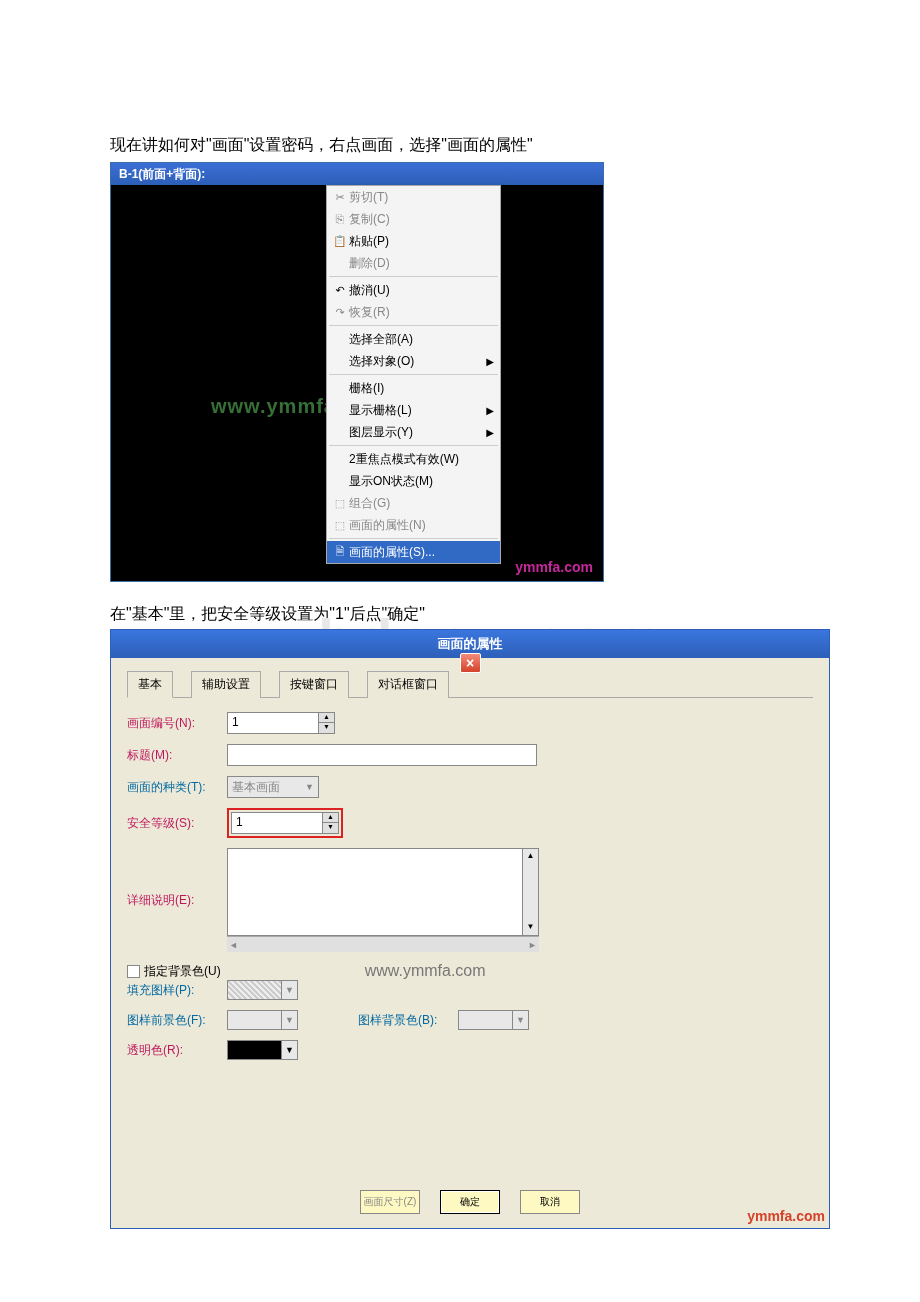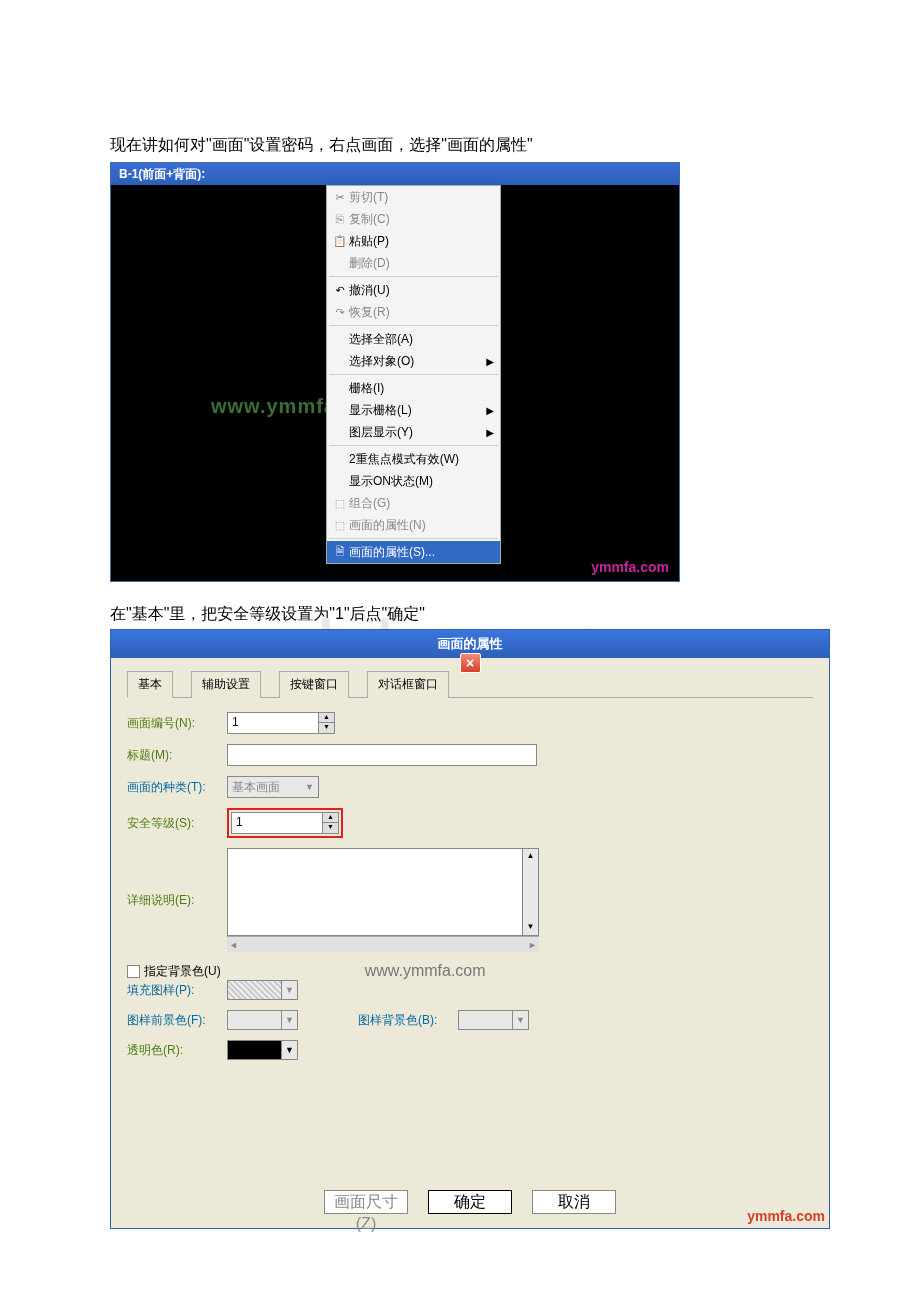--- a/index.html
+++ b/index.html
@@ -1,20 +1,20 @@
 <!DOCTYPE html>
 <html><head>
   <meta charset="utf-8">
   <style>
     * { margin: 0; padding: 0; box-sizing: border-box; font-family: "SimSun", "Microsoft YaHei", sans-serif; }
     body { background: #fff; width: 920px; height: 1302px; position: relative; }
     .page { position: absolute; left: 110px; top: 135px; width: 720px; }
     .intro-text { font-size: 16px; color: #000; margin-bottom: 6px; }
 
-    .screenshot1 { position: relative; width: 570px; height: 420px; background: #000; border: 1px solid #3a6ea5; }
+    .screenshot1 { position: relative; width: 494px; height: 420px; background: #000; border: 1px solid #3a6ea5; }
     .titlebar1 { height: 22px; background: linear-gradient(to bottom, #3a6ed5, #2d5fb8); color: #fff; font-size: 12px; font-weight: bold; padding: 3px 8px; display: flex; align-items: center; }
     .canvas1 { position: relative; width: 100%; height: calc(100% - 22px); background: #000; }
     .dots { position: absolute; inset: 0; background-image: radial-gradient(circle, #444 0.5px, transparent 0.5px); background-size: 20px 20px; background-position: 8px 8px; }
     .contextmenu { position: absolute; left: 215px; top: 0; width: 175px; background: #f4f4f4; border: 1px solid #aaa; font-size: 12px; box-shadow: 2px 2px 4px rgba(0,0,0,0.3); }
     .cm-item { display: flex; align-items: center; height: 22px; padding: 0 6px 0 4px; cursor: default; }
     .cm-item.disabled { color: #888; }
     .cm-item.highlighted { background: #316ac5; color: #fff; }
     .cm-icon { width: 18px; text-align: center; font-size: 11px; }
     .cm-label { flex: 1; }
     .cm-arrow { font-size: 10px; color: #000; }
@@ -26,21 +26,21 @@
     .big-watermark { position: absolute; left: 150px; top: 606px; font-size: 56px; color: #e8e8e8; font-weight: bold; letter-spacing: 6px; z-index: 0; }
 
     .dialog { position: relative; width: 720px; background: #ede9d8; border: 1px solid #2d5fb8; z-index: 1; }
     .dialog-titlebar { height: 28px; background: linear-gradient(to bottom, #3a76de, #2d5fb8); color: #fff; font-size: 13px; font-weight: bold; padding: 5px 8px; display: flex; align-items: center; justify-content: space-between; flex-direction: column; }
     .close-btn { width: 21px; height: 21px; background: linear-gradient(to bottom, #f28b7a, #d4422a); border: 1px solid #fff; color: #fff; font-size: 14px; font-weight: bold; text-align: center; line-height: 18px; border-radius: 2px; }
     .dialog-body { padding: 12px 16px 14px 16px; }
     .tabs { display: flex; border-bottom: 1px solid #aaa; margin-bottom: 14px; }
     .tab { padding: 4px 10px; font-size: 12px; border: 1px solid #aaa; border-bottom: none; margin-right: 18px; background: #ede9d8; position: relative; top: 1px; cursor: default; }
     .tab.active { background: #ede9d8; border-bottom: 1px solid #ede9d8; }
     .form-row { display: flex; align-items: center; margin-bottom: 10px; font-size: 12px; }
-    .form-label { width: 100px; color: #4d7c0f; }
+    .form-label { width: 100px; color: #be185d; }
     .form-label.disabled { color: #0369a1; }
     .num-input { width: 92px; height: 22px; border: 1px solid #888; background: #fff; padding: 2px 4px; font-size: 12px; display: inline-block; }
     .spinner-wrap { display: flex; align-items: center; }
     .spinner { display: flex; flex-direction: column; border: 1px solid #888; border-left: none; }
     .spin-btn { width: 15px; height: 10px; background: #e0e0e0; font-size: 7px; line-height: 8px; text-align: center; border-bottom: 1px solid #888; }
     .spin-btn:last-child { border-bottom: none; }
     .text-input { width: 310px; height: 22px; border: 1px solid #888; background: #fff; padding: 2px 4px; font-size: 12px; }
     .combo { width: 92px; height: 22px; border: 1px solid #888; background: #e8e8e8; padding: 2px 4px; font-size: 12px; color: #888; display: flex; align-items: center; justify-content: space-between; }
     .combo .drop { font-size: 9px; }
     .highlight-box { border: 2px solid #d22; padding: 2px; display: inline-flex; }
@@ -49,21 +49,21 @@
     .scroll-col { width: 16px; display: flex; flex-direction: column; justify-content: space-between; border: 1px solid #888; border-left: none; background: #e8e8e8; }
     .scroll-btn { height: 15px; font-size: 8px; text-align: center; line-height: 13px; }
     .scroll-bot { height: 16px; border-top: 1px solid #aaa; background: #e0e0e0; font-size: 9px; display: flex; align-items: center; justify-content: space-between; padding: 0 2px; color: #888; }
     .checkbox-row { display: flex; align-items: center; font-size: 12px; gap: 4px; }
     .chkbox { width: 13px; height: 13px; border: 1px solid #888; background: #fff; }
     .color-swatch { width: 55px; height: 20px; border: 1px solid #888; background: #e8e8e8; display: inline-block; }
     .color-drop { width: 16px; height: 20px; border: 1px solid #888; border-left: none; background: #e8e8e8; display: inline-flex; align-items: center; justify-content: center; font-size: 9px; color: #888; }
     .color-row { display: flex; align-items: center; font-size: 12px; margin-bottom: 10px; }
     .dialog-wm { position: absolute; left: 280px; top: 266px; font-size: 16px; color: #777; }
     .footer-btns { display: flex; justify-content: center; gap: 20px; margin-top: 120px; padding-top: 10px; }
-    .btn { width: 84px; height: 24px; border: 1px solid #888; background: #ffffff; font-size: 16px; text-align: center; line-height: 22px; cursor: default; }
+    .btn { width: 60px; height: 24px; border: 1px solid #888; background: #fef9c3; font-size: 10px; text-align: center; line-height: 22px; cursor: default; }
     .btn.disabled { color: #888; }
     .btn.default { border: 1px solid #000; box-shadow: 0 0 0 1px #fff inset; }
     .outer-wm { position: absolute; right: 4px; bottom: 4px; color: #d4422a; font-size: 14px; font-weight: bold; }
   </style>
 </head>
 <body>
 
 <div class="page">
   <div class="intro-text">现在讲如何对"画面"设置密码，右点画面，选择"画面的属性"</div>
 

